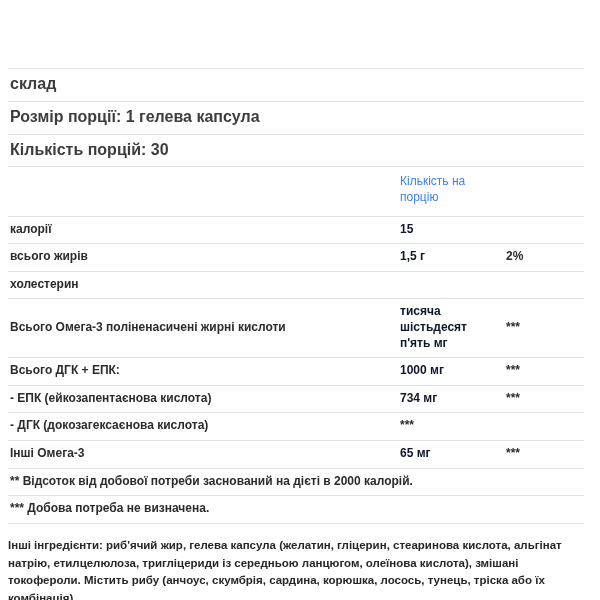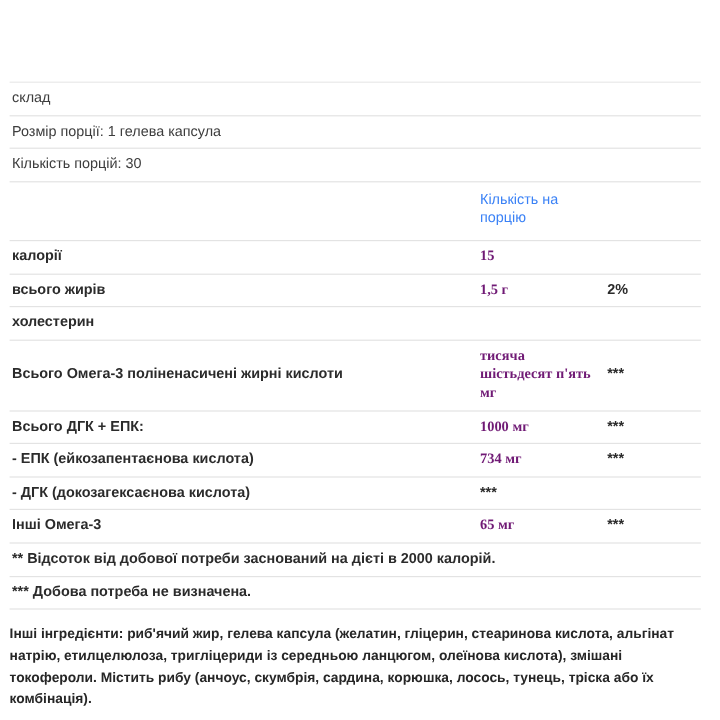--- a/index.html
+++ b/index.html
@@ -8,22 +8,22 @@
     background: #ffffff;
     font-family: "Liberation Sans", "DejaVu Sans", sans-serif;
     color: #3d3d3d;
     overflow: hidden;
   }
   .facts-wrap {
     margin: 68px 16px 0 8px;
   }
   
   .info-row {
-    font-size: 12px;
-    font-weight: 400;
+    font-size: 16px;
+    font-weight: 700;
     color: #3d3d3d;
     padding: 5px 2px 6px 2px;
     border-bottom: 1px solid #e3e3e3;
     line-height: 1.3;
   }
   .info-row.first { border-top: 1px solid #e9e9e9; }
 
   
   .t-row {
     display: grid;
@@ -34,21 +34,21 @@
     font-size: 12px;
     line-height: 1.3;
   }
   .t-head .cell {
     font-weight: 400;
     color: #3b82f6;
     padding: 2px 8px 4px 0;
   }
   .t-head { align-items: start; }
   .cell.label { font-weight: 700; color: #2b2b2b; padding-right: 10px; }
-  .cell.amount { font-weight: 700; color: #701a75; padding-right: 8px; font-family: Liberation Serif, serif; }
+  .cell.amount { font-weight: 700; color: #0f172a; padding-right: 8px; }
   .cell.dv { font-weight: 700; color: #2b2b2b; }
 
   
   .footnote-row {
     font-size: 12px;
     font-weight: 700;
     color: #2b2b2b;
     padding: 5px 2px 6px 2px;
     border-bottom: 1px solid #e3e3e3;
     line-height: 1.3;

